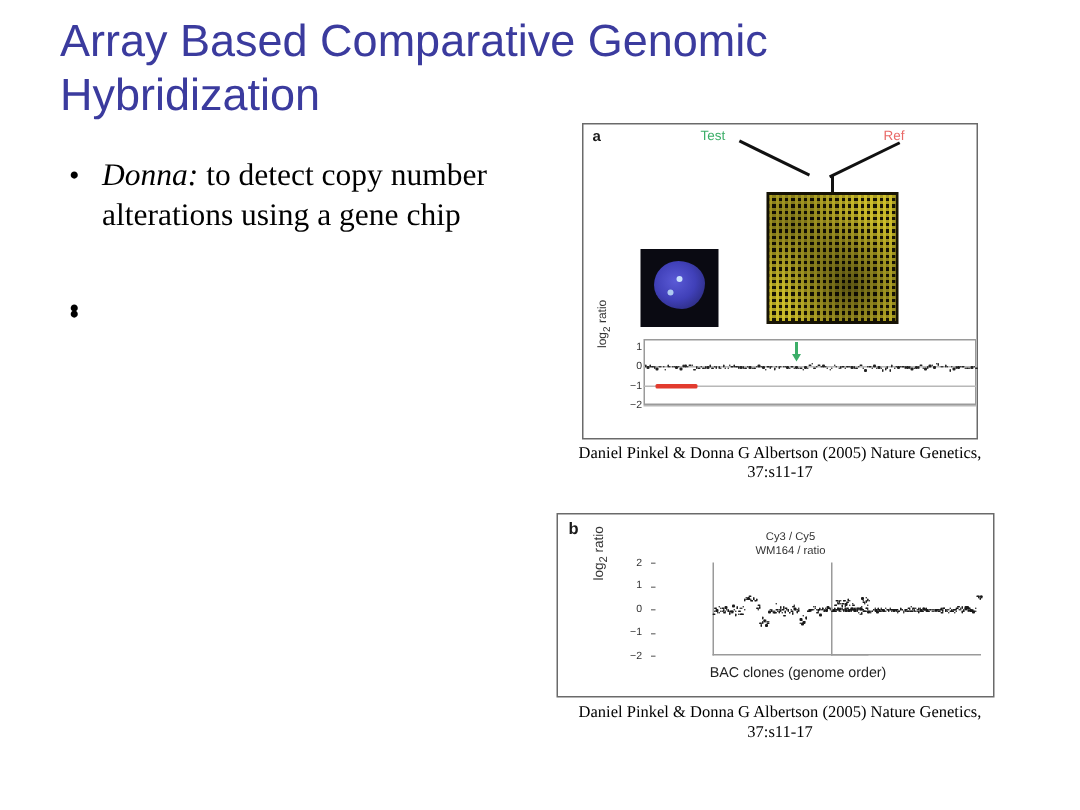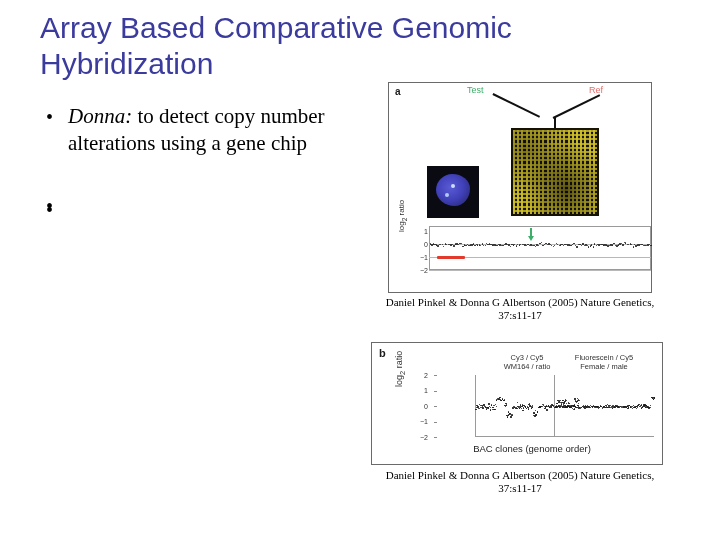--- a/index.html
+++ b/index.html
@@ -571,24 +571,20 @@
           <div class="dotB" style="left: 101.537px; top: 25.2741px;"></div>
           <div class="dotB" style="left: 102.084px; top: 22.9433px;"></div>
           <div class="dotB" style="left: 102.632px; top: 24.2222px;"></div>
           <div class="dotB" style="left: 103.179px; top: 28.007px;"></div>
           <div class="dotB" style="left: 103.726px; top: 24.7165px;"></div>
         </div>
     </div>
 
     <div class="plotB right">
       <div class="frame"></div>
-      <div class="hdr">
-        <div>Fluorescein / Cy5</div>
-        <div>Female / male</div>
-      </div>
       <div class="pts">
           <div class="dotB" style="left: 0.263158px; top: 31.6042px;"></div>
           <div class="dotB" style="left: 0.789474px; top: 31.2966px;"></div>
           <div class="dotB" style="left: 1.31579px; top: 30.5421px;"></div>
           <div class="dotB" style="left: 1.84211px; top: 30.2051px;"></div>
           <div class="dotB" style="left: 2.36842px; top: 31.7147px;"></div>
           <div class="dotB" style="left: 2.89474px; top: 30.5905px;"></div>
           <div class="dotB" style="left: 3.42105px; top: 31.1683px;"></div>
           <div class="dotB" style="left: 3.94737px; top: 29.675px;"></div>
           <div class="dotB" style="left: 4.47368px; top: 30.3711px;"></div>

